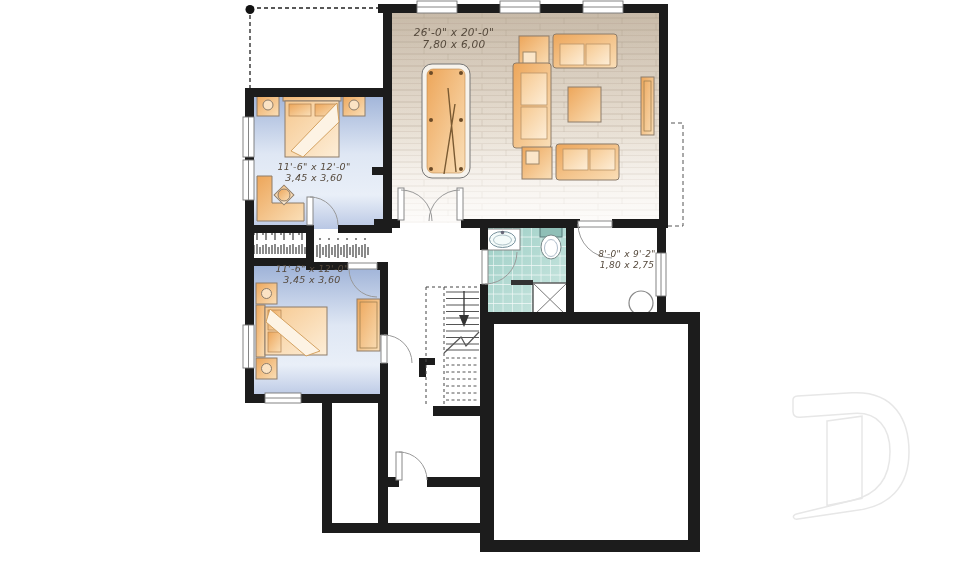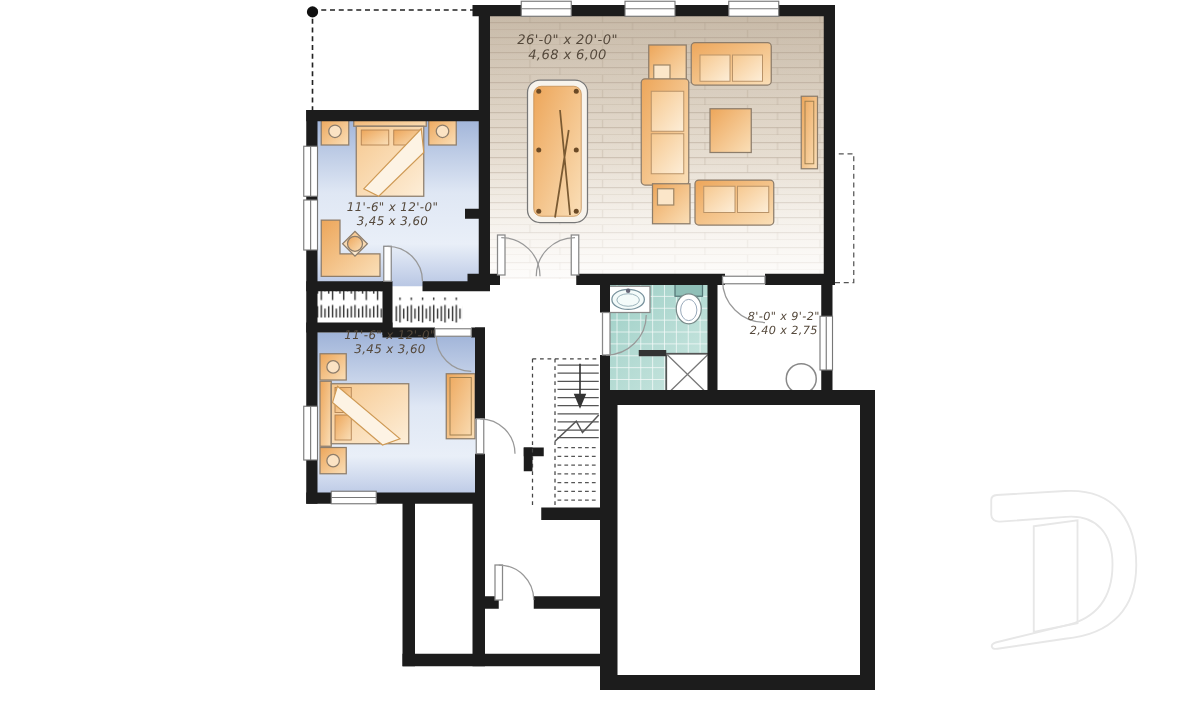--- a/index.html
+++ b/index.html
@@ -304,28 +304,28 @@
     <path d="M793 400 C793 397.5 794.8 396.2 797.5 396 L852 392.8 C895 390.5 909 421 909 452
              C909 486 890 507.5 852 511 L798 519 C793 519.8 791.5 515.5 796.5 514
              L852 500.5 C880 494 890 475 890 451.5 C890 428 878 411.5 853 413.5
              L800 417.3 C796 417.6 793 415.5 793 411.8 Z"></path>
     <path d="M827 421 L862 416.2 L862 498.5 L827 505.5 Z"></path>
   </g>
 </svg>
 
 <div class="dim-label lbl-family">
   <span class="l1">26'-0" x 20'-0"</span>
-  <span class="l2">4,68 x 6,00</span>
+  <span class="l2">7,80 x 6,00</span>
 </div>
 <div class="dim-label lbl-bed1">
   <span class="l1">11'-6" x 12'-0"</span>
   <span class="l2">3,45 x 3,60</span>
 </div>
 <div class="dim-label lbl-bed2">
   <span class="l1">11'-6" x 12'-0"</span>
   <span class="l2">3,45 x 3,60</span>
 </div>
 <div class="dim-label lbl-utility">
   <span class="l1">8'-0" x 9'-2"</span>
-  <span class="l2">2,40 x 2,75</span>
+  <span class="l2">1,80 x 2,75</span>
 </div>
 
 </div>
 
 </body></html>

